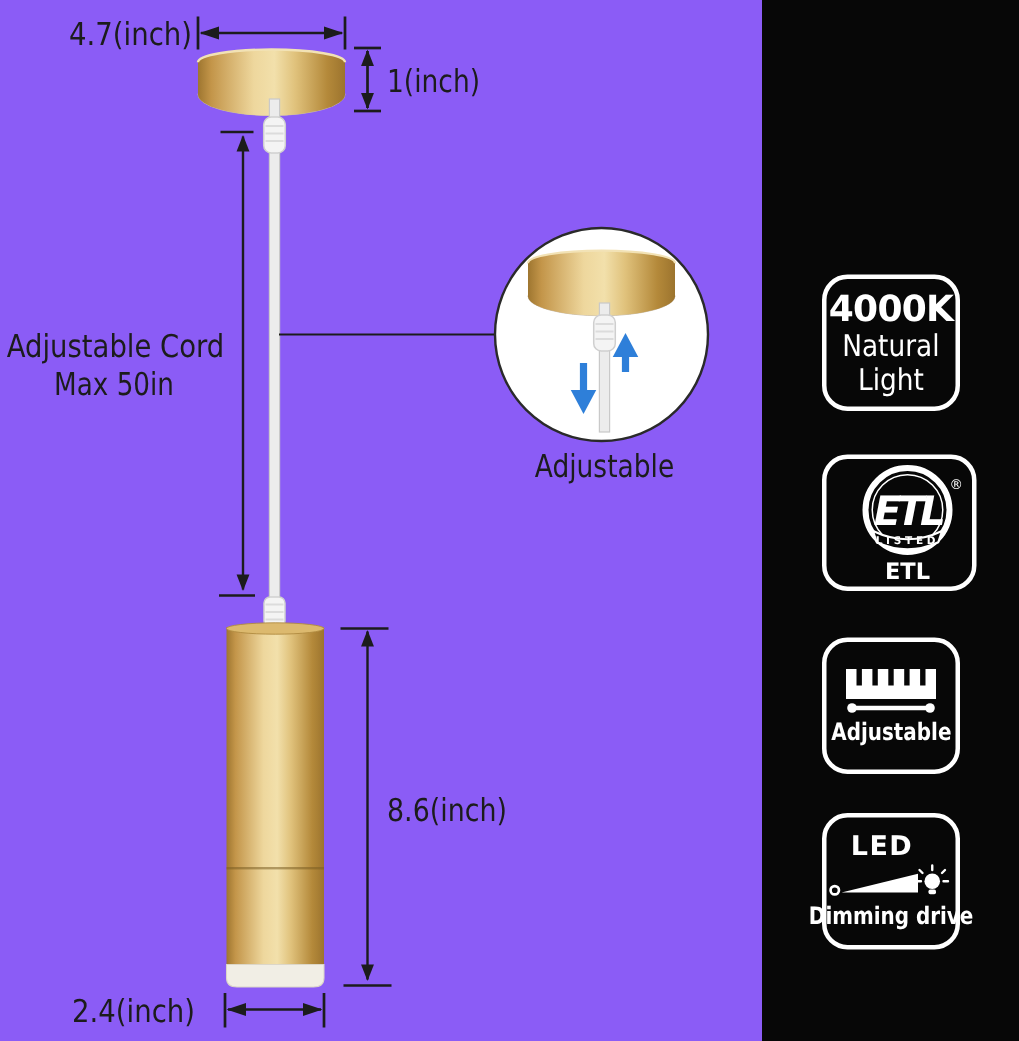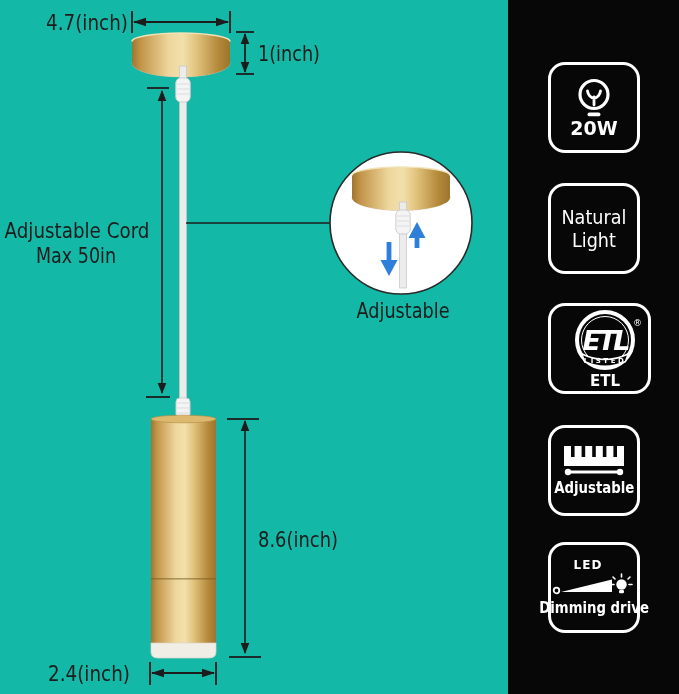--- a/index.html
+++ b/index.html
@@ -1,17 +1,17 @@
 <!DOCTYPE html>
 <html><head>
 <meta charset="utf-8">
 <style>
   html,body { margin:0; padding:0; background:#ffffff; }
   .canvas {
-    position:relative; width:679px; height:694px; background:#14b8a6;
+    position:relative; width:679px; height:694px; background:#8b5cf6;
     font-family:"DejaVu Sans", sans-serif; overflow:hidden;
   }
   .diagram-svg { position:absolute; left:0; top:0; }
   .dimtext { font-family:"DejaVu Sans", sans-serif; font-size:21px; fill:#1c1c1c; }
 
   
   .strip { position:absolute; left:508px; top:0; width:171px; height:694px; background:#070707; }
   .badge {
     position:absolute; left:40px; width:86px; height:85px;
     border:3px solid #ffffff; border-radius:17px;
@@ -22,21 +22,21 @@
   .badge-colortemp { top:183px; }
   .badge-cert      { top:303px; gap:1px;padding-left:11px; }
   .badge-adjust    { top:425px; gap:3px; }
   .badge-dimming   { top:542px; gap:2px; }
 
   .lbl-20w   { font-size:19px; font-weight:bold; line-height:1; }
   .b2-main   { font-size:24px; font-weight:bold; letter-spacing:-0.5px; line-height:1.1; }
   .b2-sub    { font-size:20px; line-height:1.12; transform:scaleX(.88); white-space:nowrap; }
   .lbl-etl   { font-size:15px; font-weight:bold; line-height:1; }
   .cond-label{ font-size:16px; font-weight:bold; transform:scaleX(.83); white-space:nowrap; line-height:1.1; }
-  .b5-heading{ font-size:12px; font-weight:bold; letter-spacing:1px; line-height:1; margin-right:12px; }
+  .b5-heading{ font-size:18px; font-weight:bold; letter-spacing:1px; line-height:1; margin-right:12px; }
 </style>
 </head>
 <body>
 
 <div class="canvas">
 
   <svg class="diagram-svg" width="508" height="694" viewBox="0 0 508 694">
     <defs>
       <linearGradient id="goldH" x1="0" y1="0" x2="1" y2="0">
         <stop offset="0" stop-color="#9e7630"></stop>
@@ -127,30 +127,23 @@
       <line x1="216" y1="662" x2="216" y2="685" stroke-width="1.8"></line>
       <line x1="152" y1="673" x2="214" y2="673" stroke-width="1.8"></line>
       <polygon points="151,673 164,668.7 164,677.3" fill="#1c1c1c" stroke="none"></polygon>
       <polygon points="215,673 202,668.7 202,677.3" fill="#1c1c1c" stroke="none"></polygon>
     </g>
     <text class="dimtext" x="89" y="681" text-anchor="middle" textLength="82" lengthAdjust="spacingAndGlyphs">2.4(inch)</text>
   </svg>
 
   <div class="strip">
 
-    <div class="badge badge-wattage">
-      <svg width="46" height="40" viewBox="0 0 46 40">
-        <circle cx="23" cy="16.5" r="14" fill="none" stroke="#ffffff" stroke-width="3.2"></circle>
-        <path d="M23,27 L23,19 M23,20 C19.5,20 17,16.5 16.5,13 M23,20 C26.5,20 29,16.5 29.5,13" fill="none" stroke="#ffffff" stroke-width="2.8" stroke-linecap="round"></path>
-        <rect x="16.5" y="34.5" width="13" height="3.8" rx="1.9" fill="#ffffff"></rect>
-      </svg>
-      <div class="lbl-20w">20W</div>
-    </div>
 
     <div class="badge badge-colortemp">
+      <div class="b2-main">4000K</div>
       <div class="b2-sub">Natural</div>
       <div class="b2-sub">Light</div>
     </div>
 
     <div class="badge badge-cert">
       <svg width="72" height="64" viewBox="0 0 72 64">
         <circle cx="36" cy="31" r="28" fill="none" stroke="#ffffff" stroke-width="4"></circle>
         <circle cx="36" cy="31" r="23.5" fill="none" stroke="#ffffff" stroke-width="1"></circle>
         <text x="36" y="41" text-anchor="middle" fill="#ffffff" style="font:bold italic 27px 'DejaVu Sans', sans-serif; letter-spacing:-3px;">ETL</text>
         <text x="64" y="17" fill="#ffffff" style="font:9px 'DejaVu Sans', sans-serif;">®</text>

